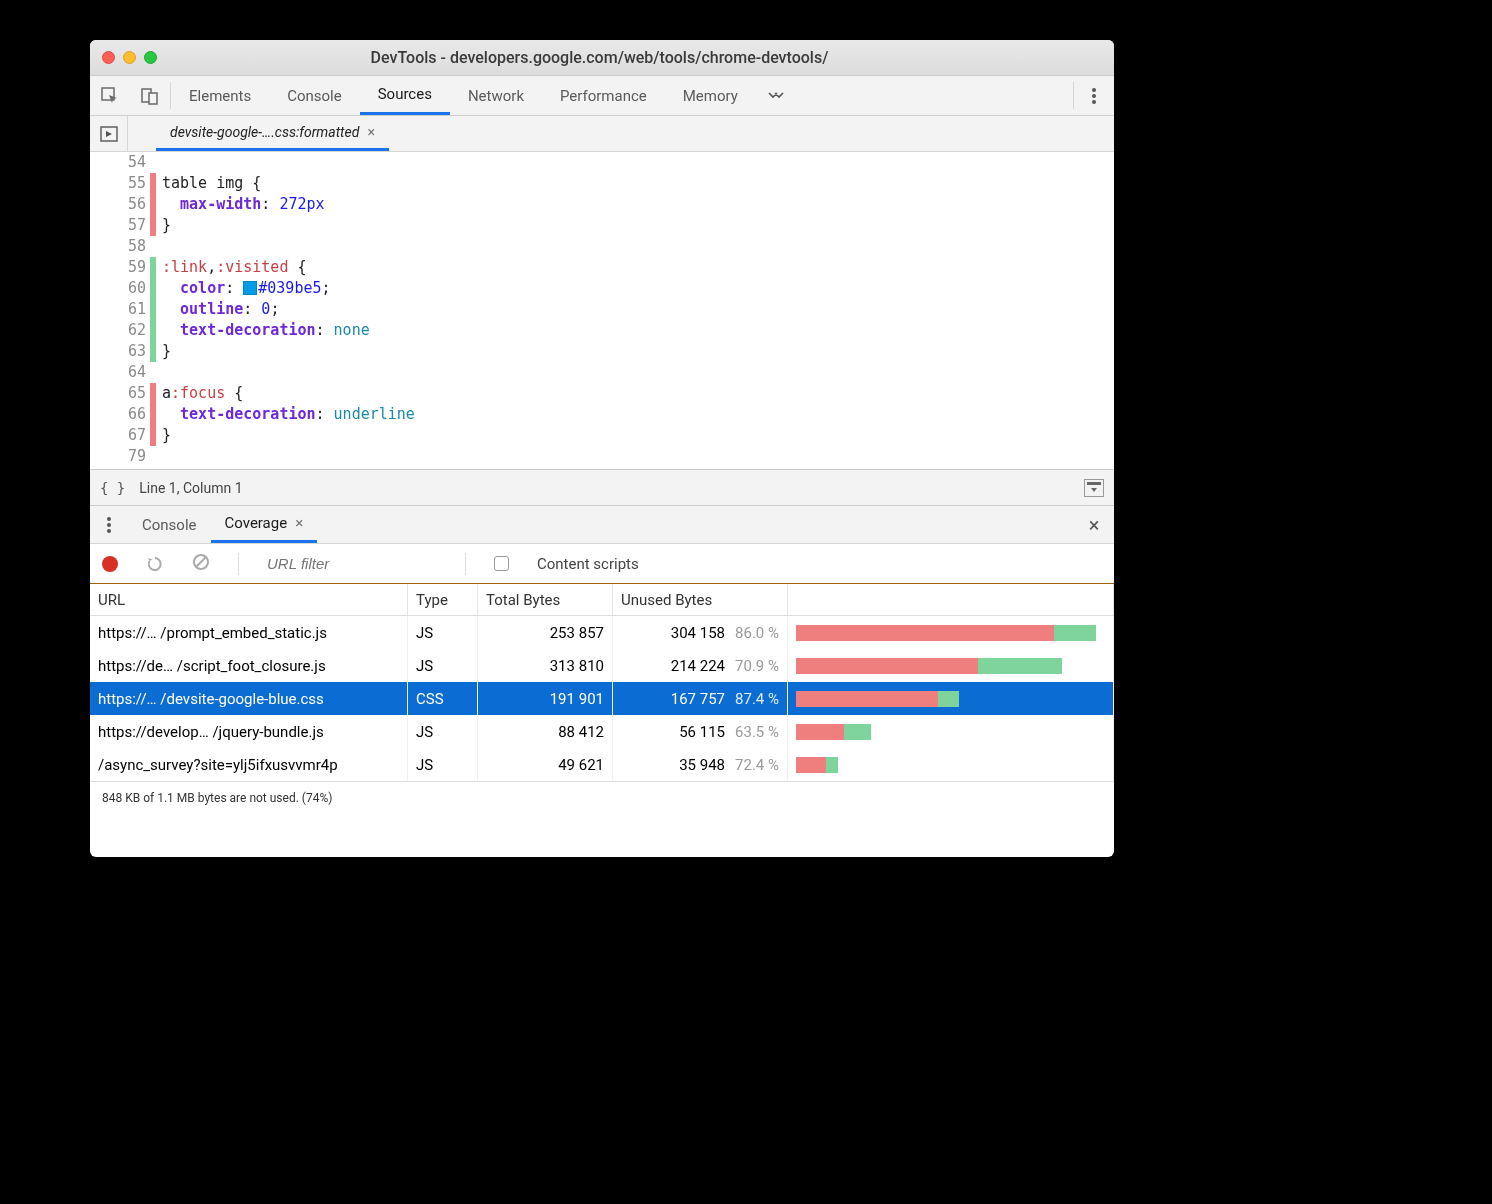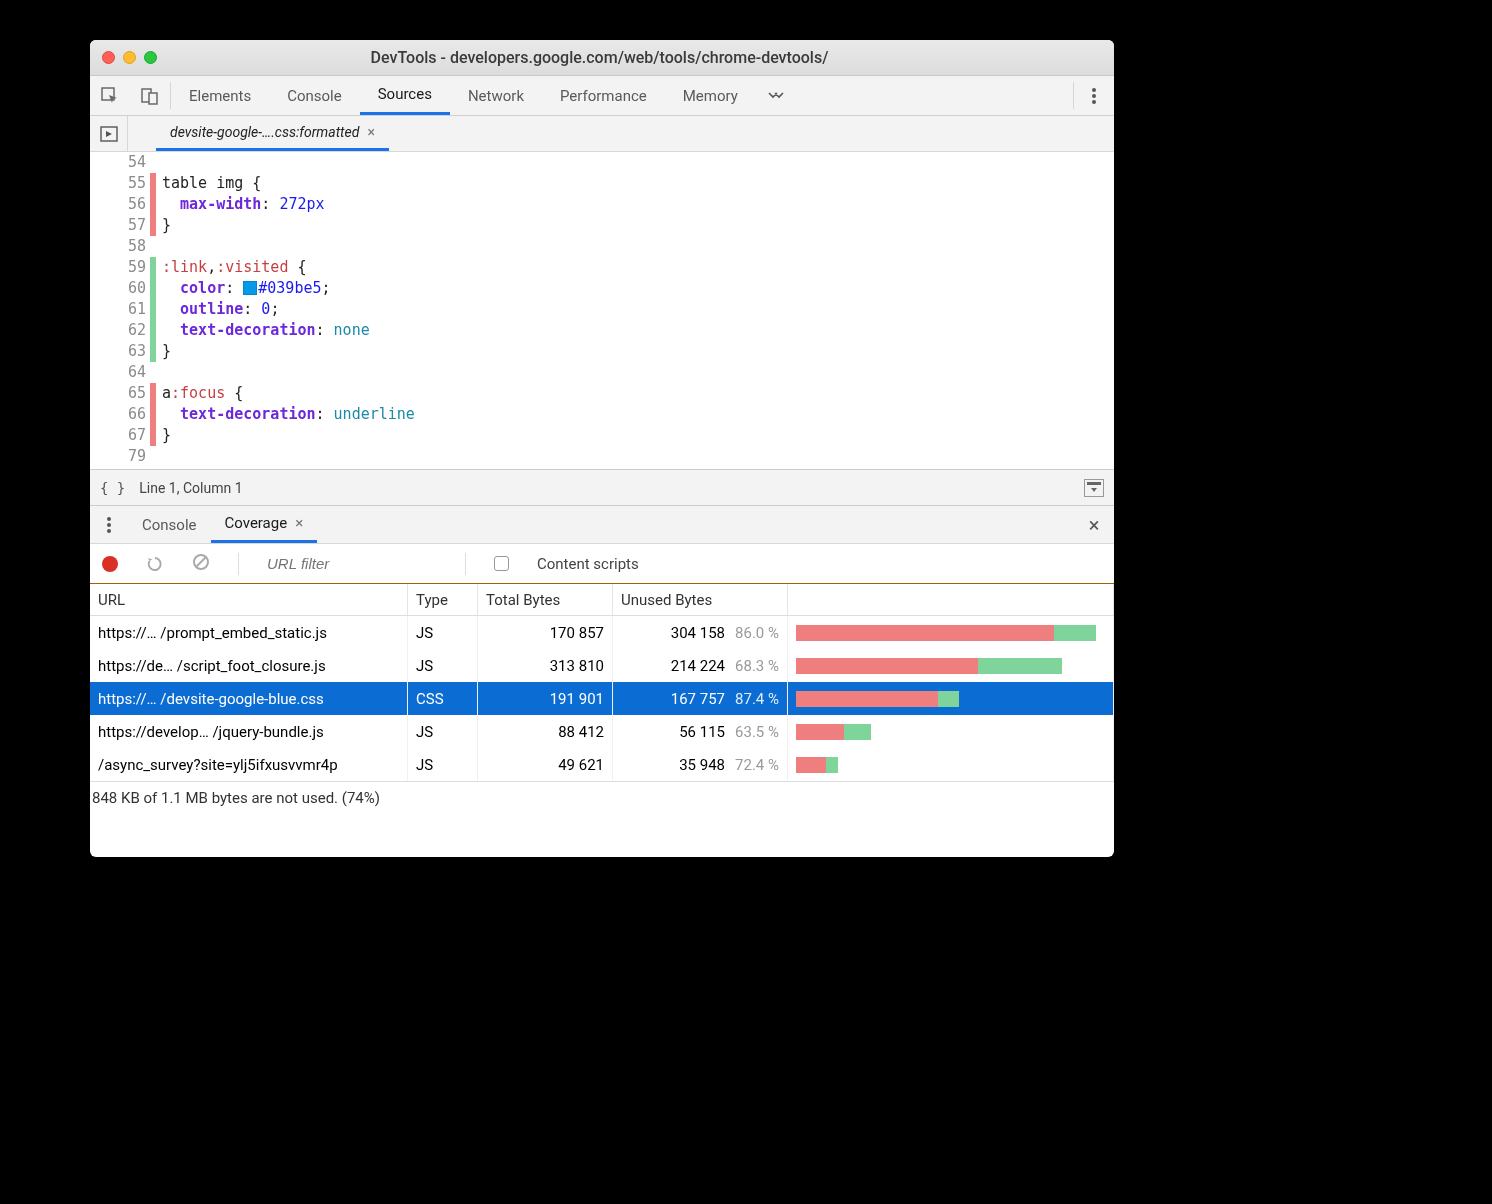--- a/index.html
+++ b/index.html
@@ -81,21 +81,21 @@
   .covrow > div { display:flex; align-items:center; padding: 0 8px; border-right:1px solid #f0f0f0; white-space:nowrap; overflow:hidden; }
   .covrow.selected { background:#0b6cd4; color:#fff; }
   .covrow.selected .pct { color:#e0ecf8; }
   .num { justify-content:flex-end; font-variant-numeric: tabular-nums; }
   .pct { color:#9a9a9a; margin-left: 10px; }
   .barcell { padding:0 8px; }
   .bar { height:16px; width: 100%; position:relative; display:flex; align-items:stretch; }
   .bar .bused { background:#ef7e7e; }
   .bar .bunused { background:#7ed49a; }
 
-  .covfoot { height:32px; border-top:1px solid #ddd; display:flex; align-items:center; padding:0 2px; font-size:15px; color:#333; }
+  .covfoot { height:32px; border-top:1px solid #ddd; display:flex; align-items:center; padding:0 12px; font-size:12px; color:#333; }
 
   
   svg { overflow: visible; }
 </style>
 </head>
 <body>
 
 <div class="stage">
 
   <div class="titlebar">
@@ -255,39 +255,39 @@
       <div>URL</div>
       <div>Type</div>
       <div>Total Bytes</div>
       <div>Unused Bytes</div>
       <div></div>
     </div>
     <div id="covrows-slot">
         <div class="covrow">
           <div>https://… /prompt_embed_static.js</div>
           <div>JS</div>
-          <div class="num">170 857</div>
+          <div class="num">253 857</div>
           <div class="num">
             <span>304 158</span>
             <span class="pct">86.0 %</span>
           </div>
           <div class="barcell">
             <div class="bar" style="width: 300px;">
               <div class="bused" style="width: 257.865px;"></div>
               <div class="bunused" style="width: 42.1348px;"></div>
             </div>
           </div>
         </div>
         <div class="covrow">
           <div>https://de… /script_foot_closure.js</div>
           <div>JS</div>
           <div class="num">313 810</div>
           <div class="num">
             <span>214 224</span>
-            <span class="pct">68.3 %</span>
+            <span class="pct">70.9 %</span>
           </div>
           <div class="barcell">
             <div class="bar" style="width: 266.048px;">
               <div class="bused" style="width: 181.619px;"></div>
               <div class="bunused" style="width: 84.429px;"></div>
             </div>
           </div>
         </div>
         <div class="covrow selected">
           <div>https://… /devsite-google-blue.css</div>

